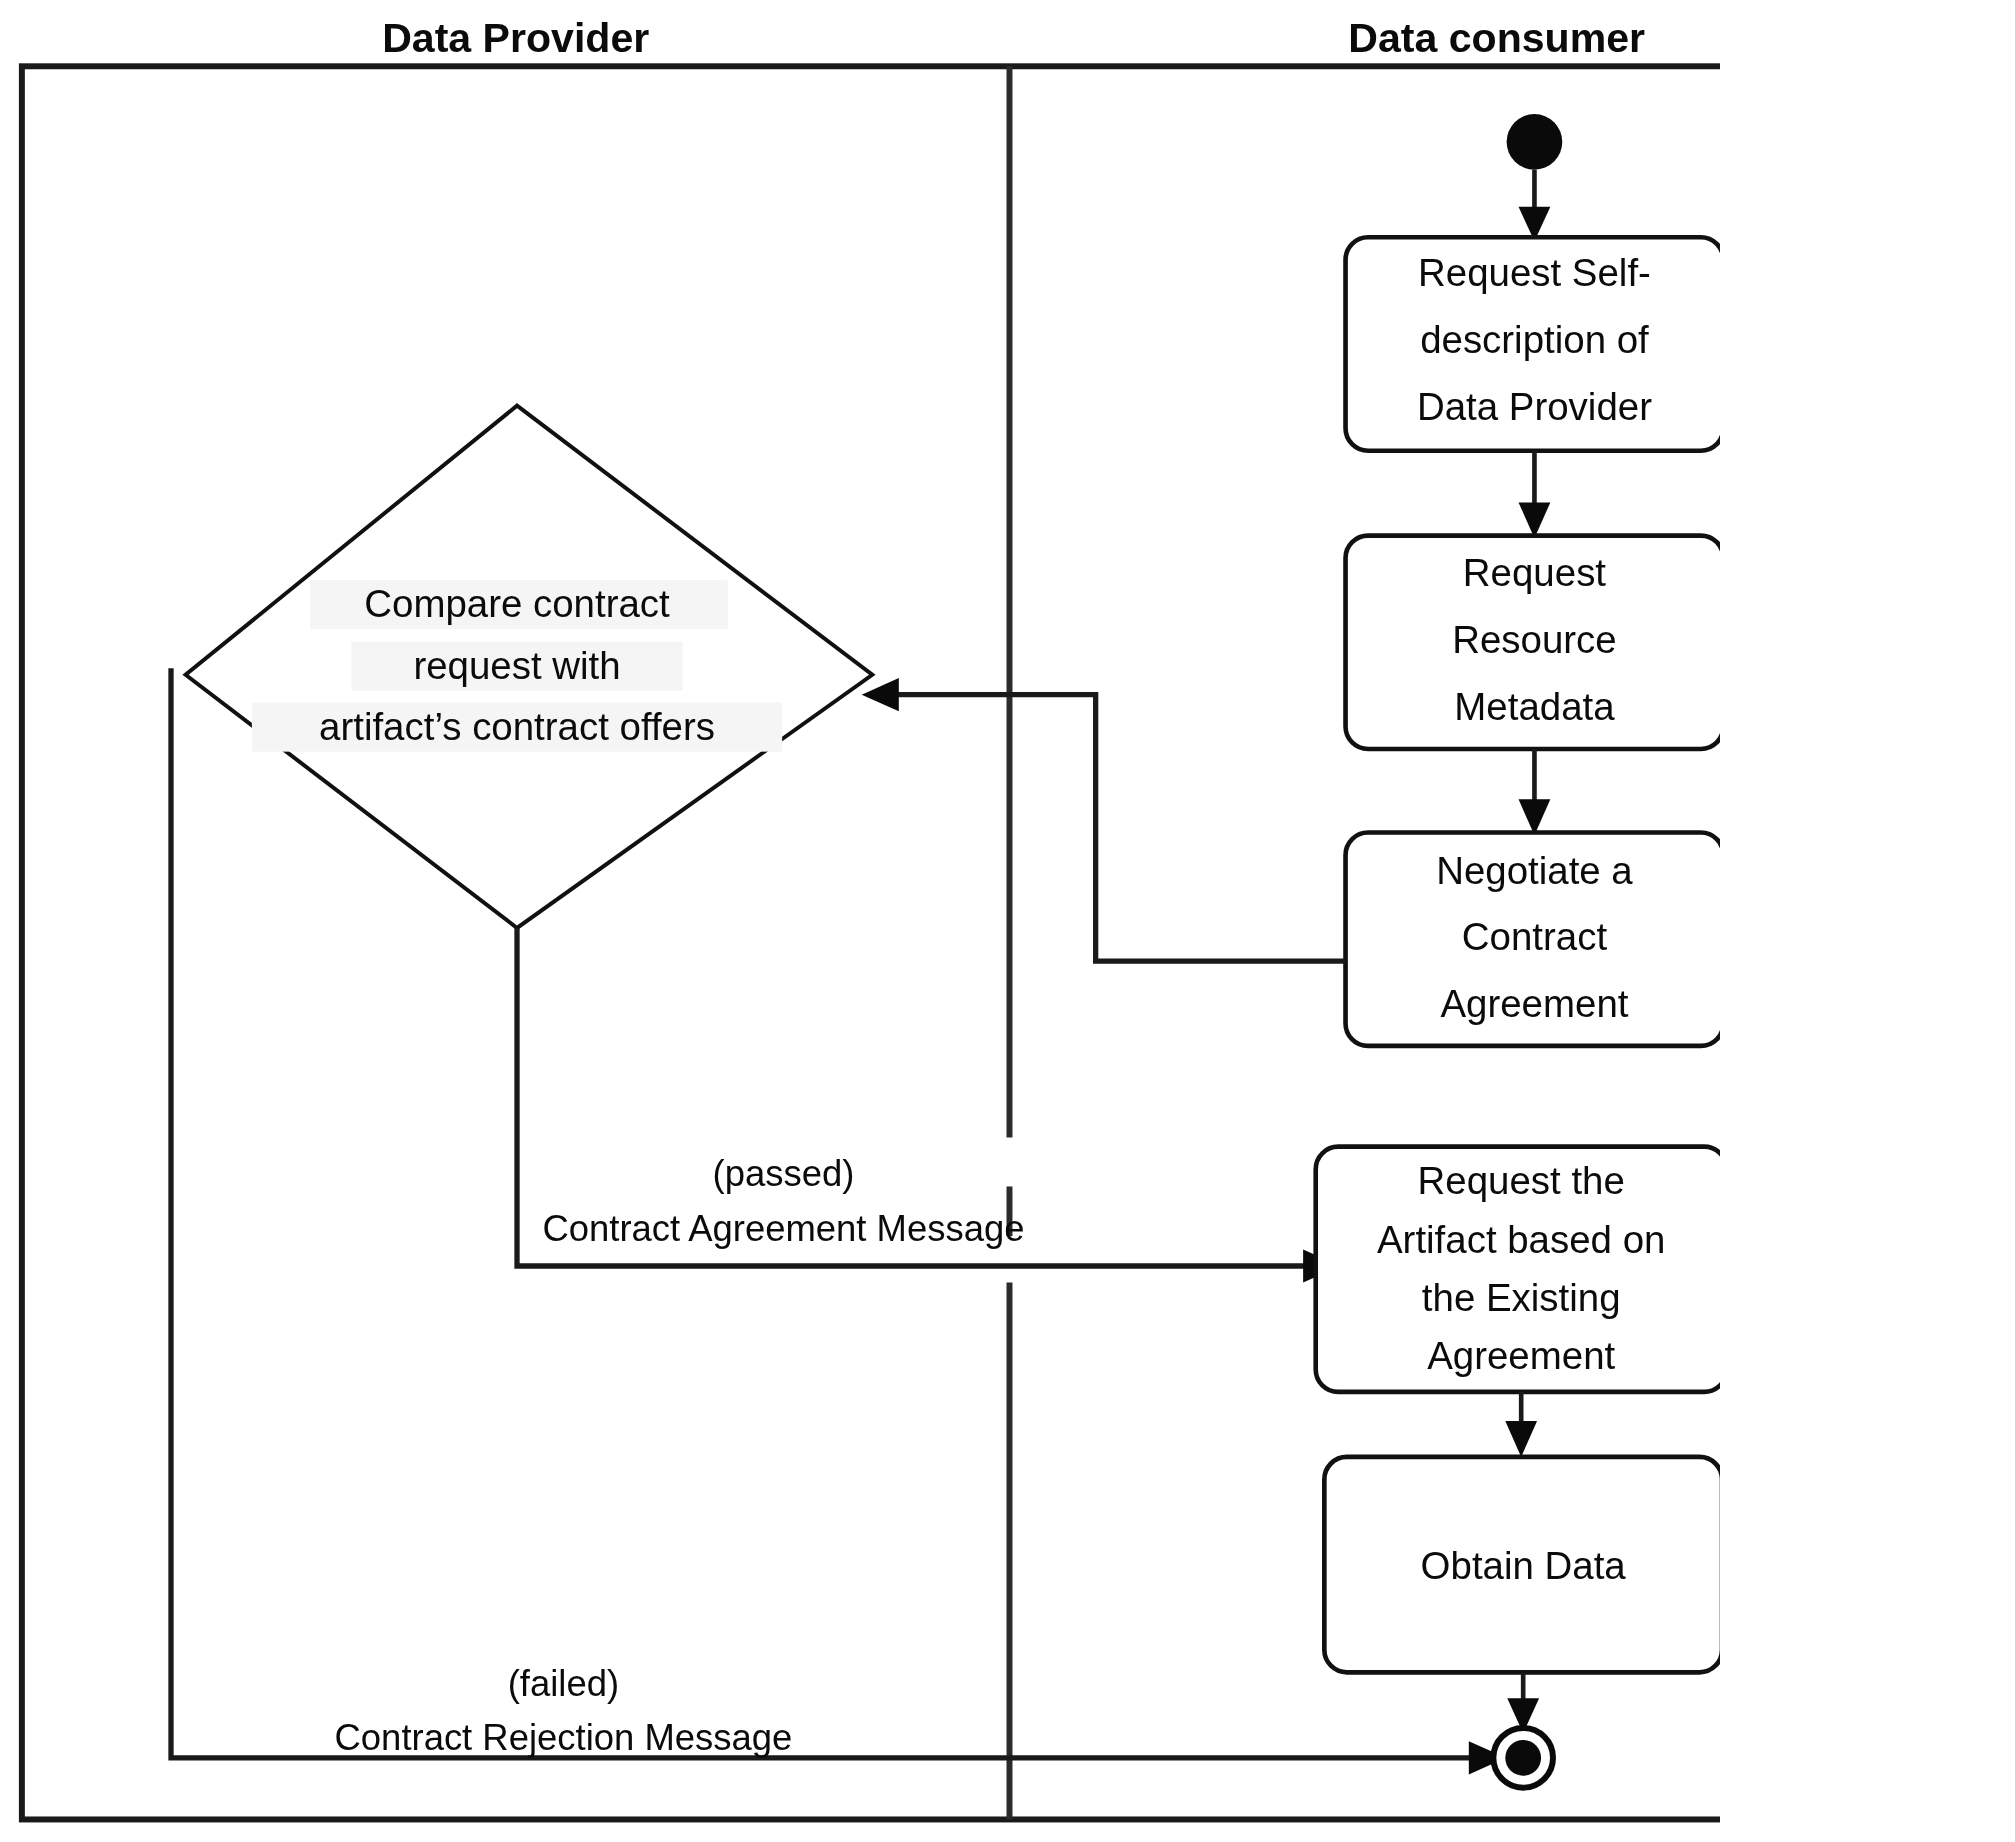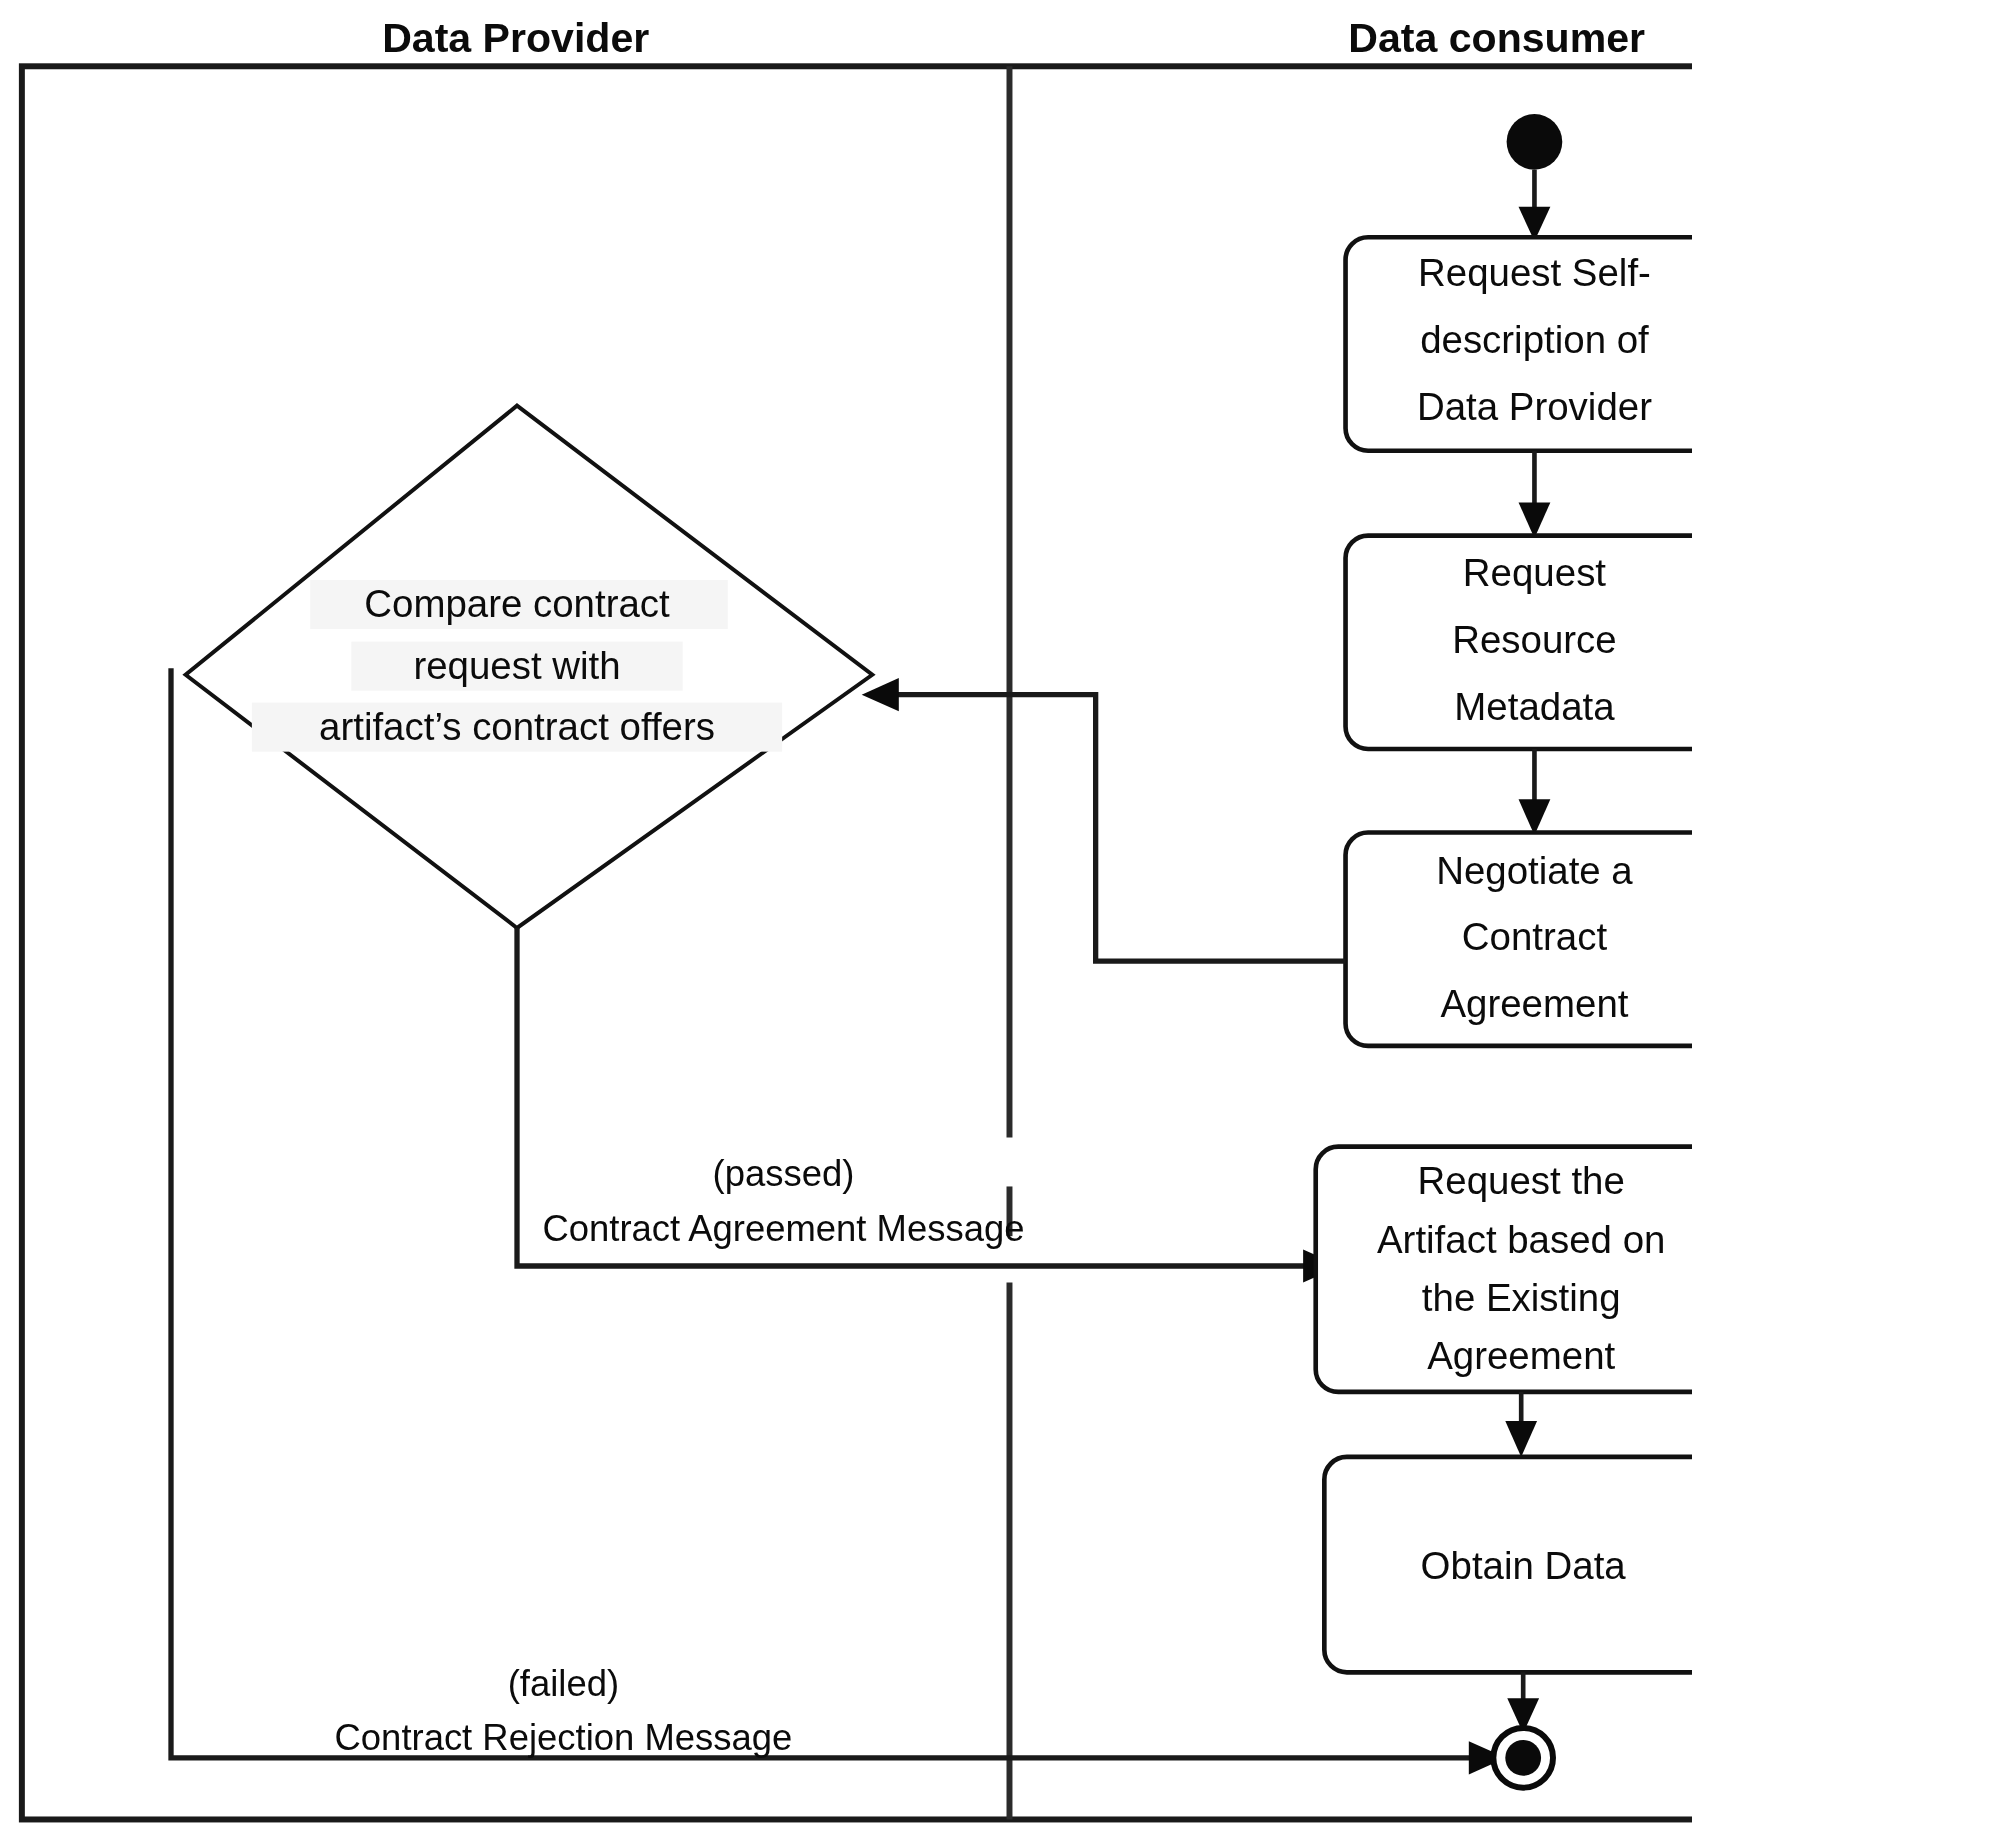--- a/index.html
+++ b/index.html
@@ -10,20 +10,21 @@
   }
   body {
     font-family: "Liberation Sans", "DejaVu Sans", sans-serif;
   }
   #stage {
     position: relative;
     width: 1692px;
     height: 1842px;
     background: #ffffff;
     overflow: hidden;
+    padding-left: 28px;
   }
   #diagram-svg {
     position: absolute;
     left: 0;
     top: 0;
     width: 2015px;
     height: 1842px;
     display: block;
   }
   .frame-rect {

